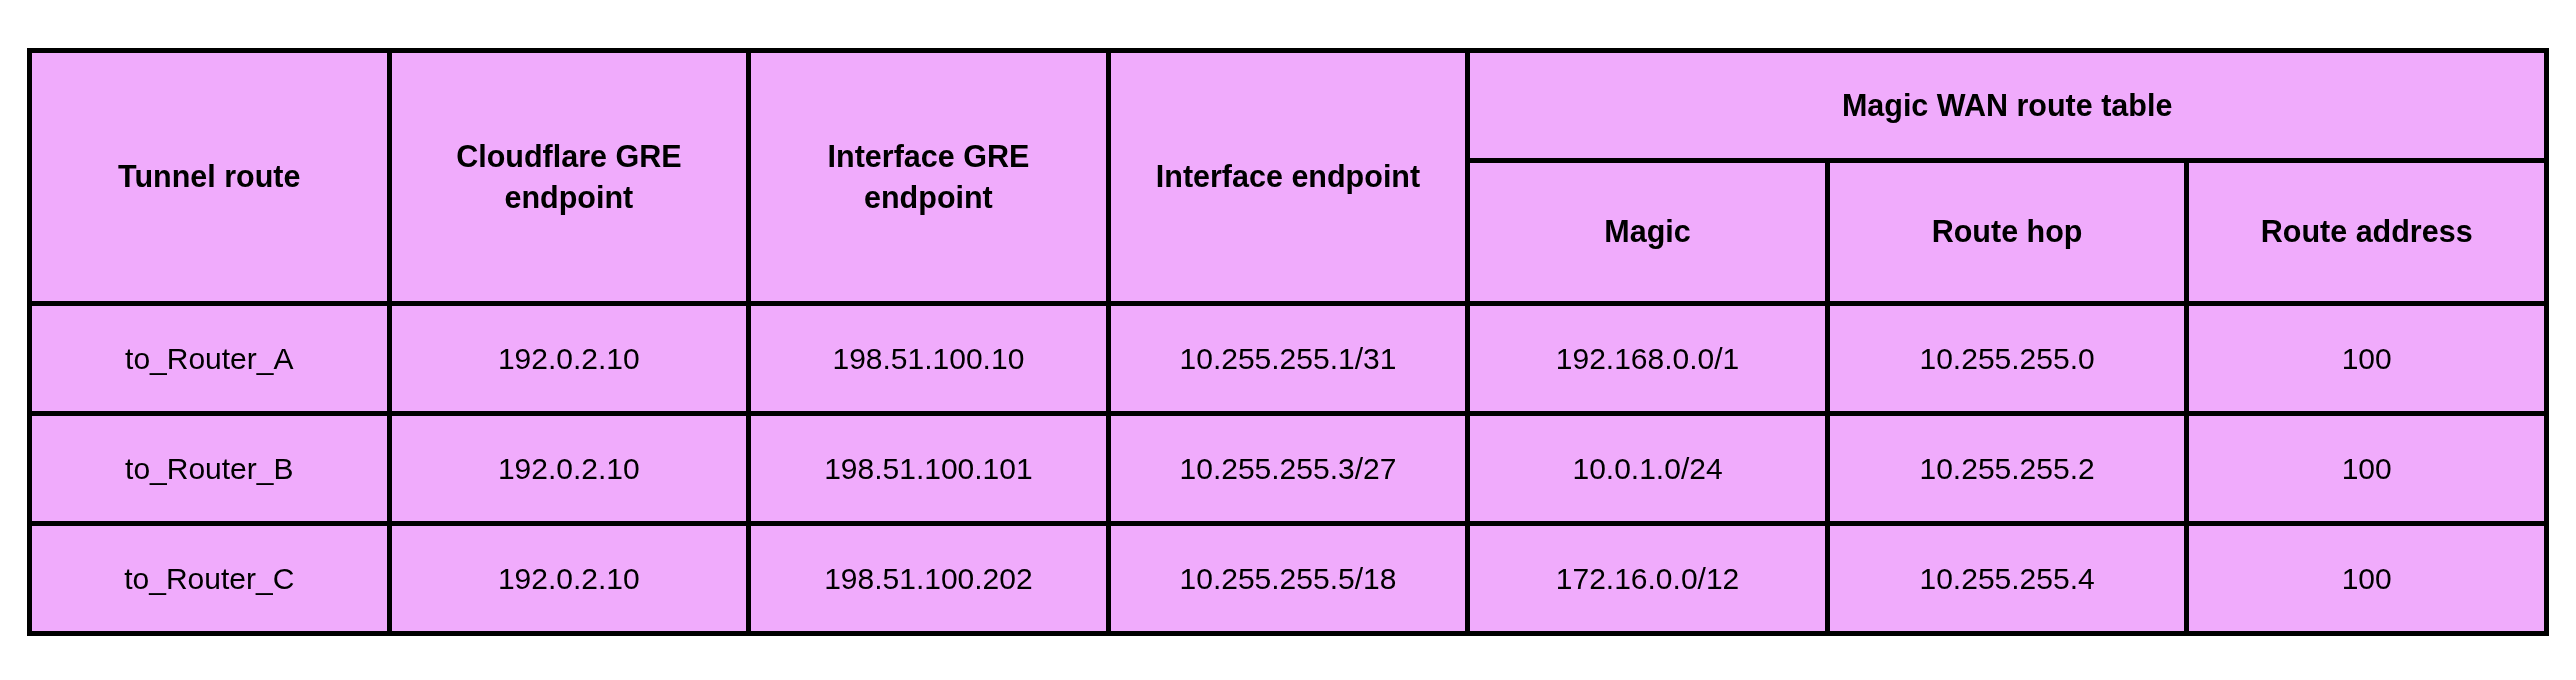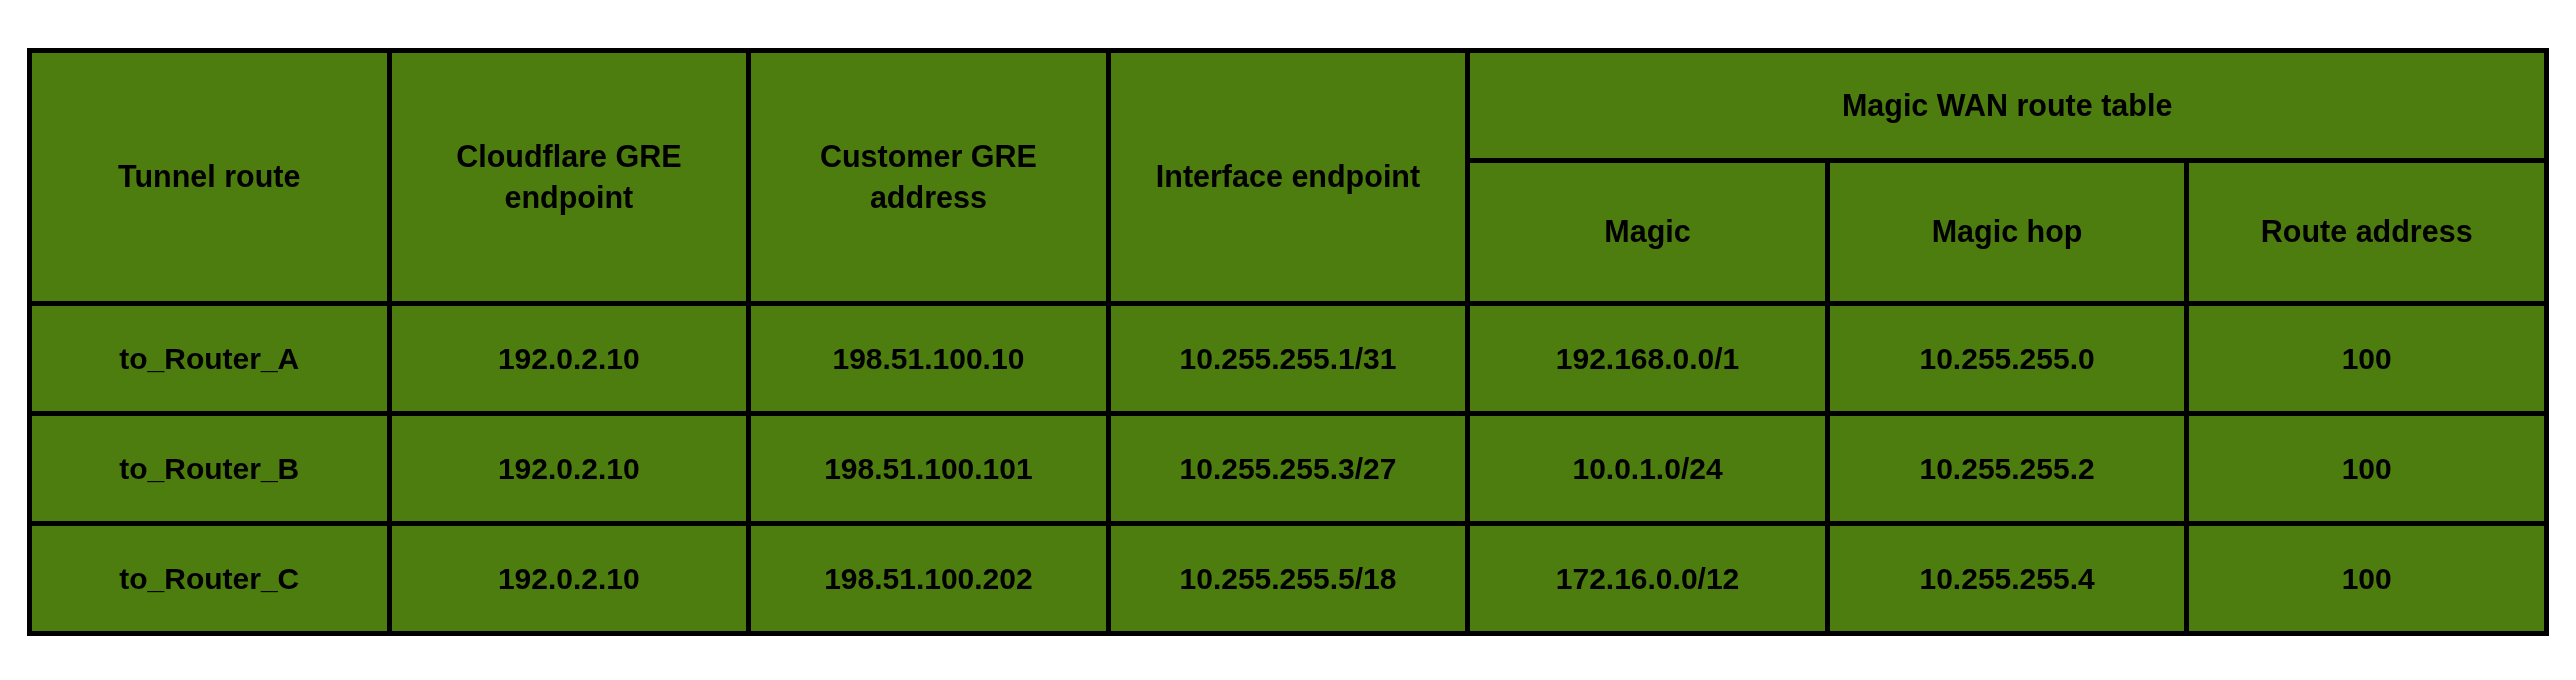--- a/index.html
+++ b/index.html
@@ -19,35 +19,35 @@
     left: 27px;
     top: 48px;
     width: 2522px;
     height: 585px;
     border-collapse: collapse;
     table-layout: fixed;
   }
   table.tunnel-table th,
   table.tunnel-table td {
     border: 5.4px solid #000000;
-    background: #4d7c0f;
+    background: #f0abfc;
     color: #000000;
     text-align: center;
     vertical-align: middle;
     padding: 0 16px;
     overflow: hidden;
   }
   table.tunnel-table th {
     font-size: 30.5px;
     font-weight: bold;
     line-height: 1.35;
   }
   table.tunnel-table td {
     font-size: 30px;
-    font-weight: bold;
+    font-weight: normal;
     line-height: 1.2;
   }
   tr.header-row-group { height: 110px; }
   tr.header-row-sub   { height: 143px; }
   tr.data-row         { height: 110px; }
 </style>
 </head>
 <body>
 
 <table class="tunnel-table">
@@ -57,27 +57,27 @@
       <col style="width:14.2857%">
     <col style="width:14.2857%">
       <col style="width:14.2857%">
       <col style="width:14.2857%">
     <col style="width:14.2858%">
   </colgroup>
   <thead>
     <tr class="header-row-group">
       <th rowspan="2">Tunnel route</th>
       <th rowspan="2">Cloudflare GRE endpoint</th>
-      <th rowspan="2">Customer GRE address</th>
+      <th rowspan="2">Interface GRE endpoint</th>
       <th rowspan="2">Interface endpoint</th>
       <th colspan="3">Magic WAN route table</th>
     </tr>
     <tr class="header-row-sub">
       <th>Magic</th>
-      <th>Magic hop</th>
+      <th>Route hop</th>
       <th>Route address</th>
     </tr>
   </thead>
   <tbody>
     <tr class="data-row">
       <td>to_Router_A</td>
       <td>192.0.2.10</td>
       <td>198.51.100.10</td>
       <td>10.255.255.1/31</td>
       <td>192.168.0.0/1</td>

